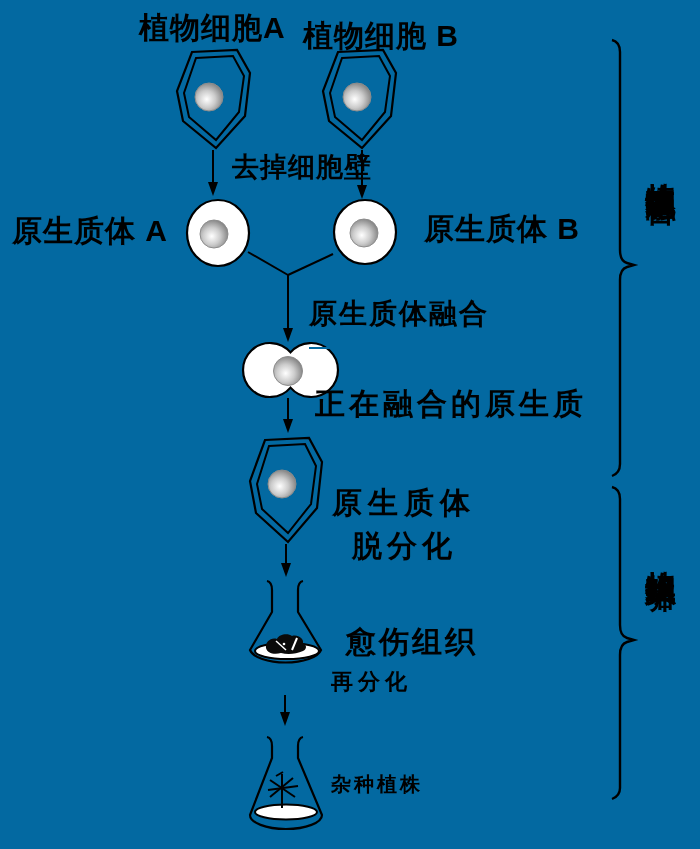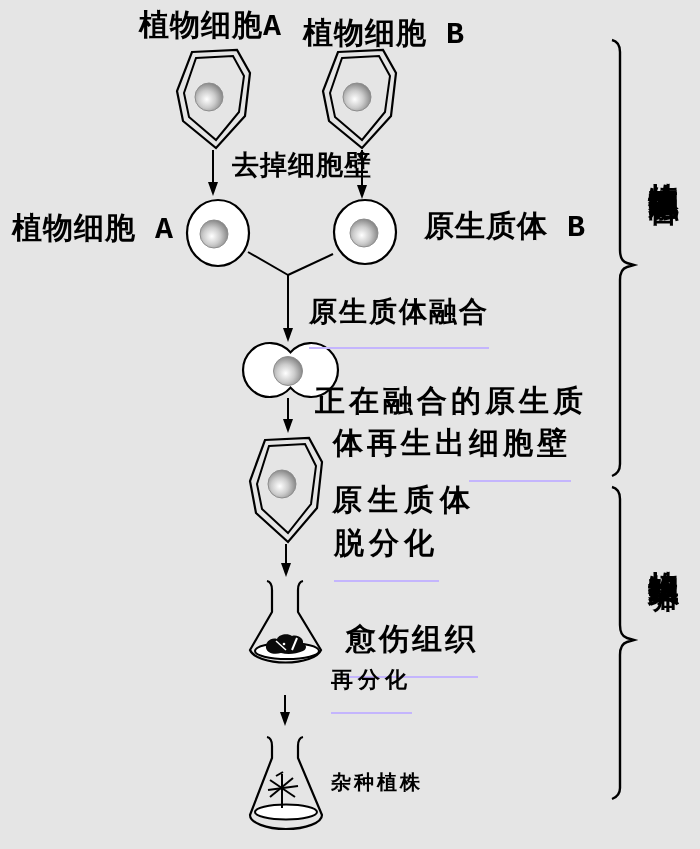--- a/index.html
+++ b/index.html
@@ -1,23 +1,23 @@
 <!DOCTYPE html>
 <html><head>
 <meta charset="utf-8">
 <style>
   html,body { margin:0; padding:0; background:#ffffff; }
   .canvas {
-    position:relative; width:700px; height:849px; background:#e5e5e5;
-    font-family:Liberation Mono, monospace; color:#000;
+    position:relative; width:700px; height:849px; background:#0369a1;
+    font-family:Liberation Sans, sans-serif; color:#000;
     overflow:hidden;
   }
   .shapes { position:absolute; left:0; top:0; }
   .label { position:absolute; font-weight:bold; line-height:1.12; white-space:nowrap; }
-  .ul { border-bottom:2px solid #c4b5fd; padding-bottom:18px; }
+  .ul { border-bottom:2px solid #0369a1; padding-bottom:18px; }
   .vert { writing-mode:vertical-rl; text-orientation:upright; letter-spacing:2px; }
 </style>
 </head>
 <body>
 
 <div class="canvas">
 
   <svg class="shapes" width="700" height="849" viewBox="0 0 700 849">
     <defs>
       <radialGradient id="nuc" cx="0.42" cy="0.58" r="0.68">
@@ -114,30 +114,29 @@
 
     <path d="M 612 40 Q 620 42 620 52 L 620 250 Q 620 261 627 263 L 634 265 L 627 267 Q 620 269 620 280 L 620 464 Q 620 473 612 476" fill="none" stroke="#000" stroke-width="2.4"></path>
     <path d="M 612 487 Q 620 489 620 499 L 620 625 Q 620 636 627 638 L 634 640 L 627 642 Q 620 644 620 655 L 620 788 Q 620 796 612 799" fill="none" stroke="#000" stroke-width="2.4"></path>
   </svg>
 
   <div class="label" style="left:139px; top:11px; font-size:30px; letter-spacing:1px;">植物细胞A</div>
   <div class="label" style="left:303px; top:11px; font-size:30px; letter-spacing:1px;margin-top:8px;">植物细胞 B</div>
 
   <div class="label" style="left:232px; top:152px; font-size:27px; letter-spacing:1px;">去掉细胞壁</div>
 
-  <div class="label" style="left:12px; top:214px; font-size:30px; letter-spacing:1px;">植物细胞 A</div>
+  <div class="label" style="left:12px; top:214px; font-size:30px; letter-spacing:1px;">原生质体 A</div>
   <div class="label" style="left:424px; top:212px; font-size:30px; letter-spacing:1px;">原生质体 B</div>
 
   <div class="label" style="left:309px; top:298px; font-size:28px; letter-spacing:2px;"><span class="ul">原生质体融合</span></div>
 
   <div class="label" style="left:315px; top:387px; font-size:30px; letter-spacing:4px;">正在融合的原生质</div>
-  <div class="label" style="left:333px; top:429px; font-size:30px; letter-spacing:4px;"><span>体再生出</span><span class="ul">细胞壁</span></div>
 
   <div class="label" style="left:332px; top:486px; font-size:30px; letter-spacing:6px;">原生质体</div>
-  <div class="label" style="left:334px; top:529px; font-size:30px; letter-spacing:5px;text-align:right;"><span class="ul">脱分化</span></div>
+  <div class="label" style="left:352px; top:529px; font-size:30px; letter-spacing:5px;text-align:right;"><span class="ul">脱分化</span></div>
 
   <div class="label" style="left:346px; top:625px; font-size:30px; letter-spacing:3px;"><span class="ul">愈伤组织</span></div>
   <div class="label" style="left:331px; top:670px; font-size:22px; letter-spacing:5px;"><span class="ul">再分化</span></div>
 
   <div class="label" style="left:331px; top:773px; font-size:20px; letter-spacing:3px;">杂种植株</div>
 
   <div class="label vert" style="left:644px; top:158px; font-size:30px;">植物体细胞融合</div>
   <div class="label vert" style="left:644px; top:546px; font-size:30px;">植物组织培养</div>
 
 </div>

